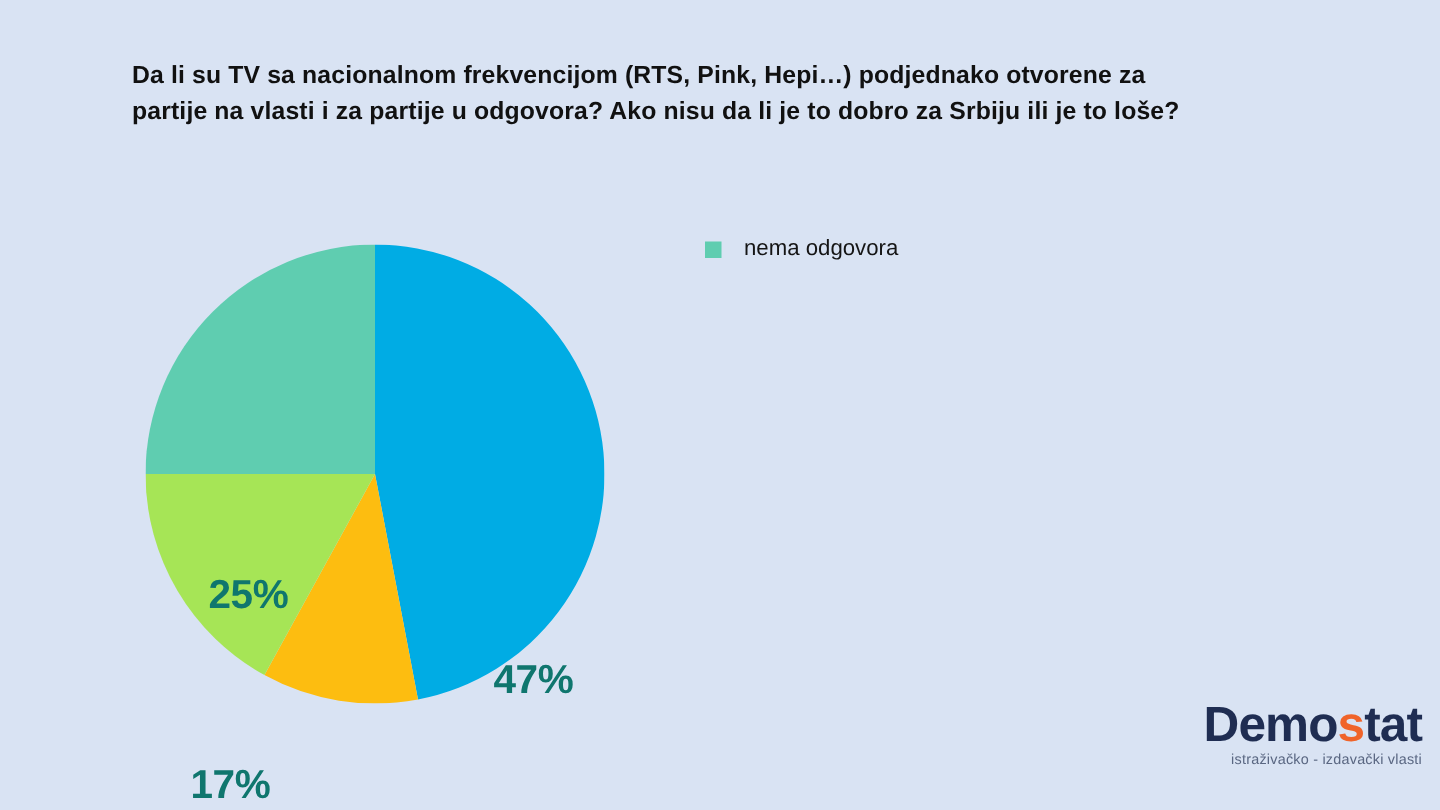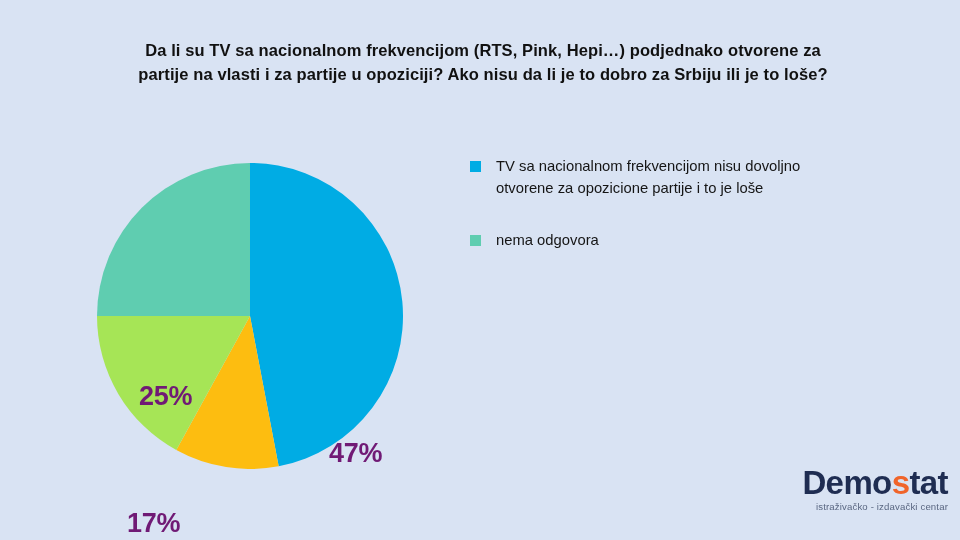--- a/index.html
+++ b/index.html
@@ -23,21 +23,20 @@
     height: 540px;
     background: #d9e3f3;
   }
 
   
   #chart-title {
     position: absolute;
     left: 88px;
     top: 38px;
     width: 790px;
-    text-align: center;
     font-size: 16.5px;
     font-weight: bold;
     line-height: 1.48;
     color: #111111;
     letter-spacing: 0.1px;
   }
   #chart-title .tline {
     display: block;
     white-space: nowrap;
   }
@@ -53,21 +52,21 @@
   #pie-svg {
     display: block;
     width: 306px;
     height: 306px;
   }
 
   .slice-label {
     position: absolute;
     font-size: 27px;
     font-weight: 600;
-    color: #701a75;
+    color: #0f766e;
     white-space: nowrap;
     letter-spacing: -0.3px;
   }
   #label-blue  { left: 232px; top: 275px; }
   #label-green { left: 30px;  top: 345px; text-align: center; }
   #label-teal  { left: 42px;  top: 218px; }
 
   
   #legend {
     position: absolute;
@@ -122,48 +121,43 @@
     white-space: nowrap;
   }
 </style>
 </head>
 <body>
 
 <div id="slide">
 
   <div id="chart-title">
     <span class="tline">Da li su TV sa nacionalnom  frekvencijom (RTS, Pink, Hepi…) podjednako  otvorene  za</span>
-    <span class="tline">partije  na vlasti i za partije  u opoziciji? Ako nisu da li je to dobro  za Srbiju ili je to loše?</span>
+    <span class="tline">partije  na vlasti i za partije  u odgovora? Ako nisu da li je to dobro  za Srbiju ili je to loše?</span>
   </div>
 
   <div id="pie-wrap">
     <svg id="pie-svg" viewBox="0 0 306 306">
       <g id="pie-slices">
           <path d="M 153 153 L 153.00 0.00 A 153 153 0 0 1 181.67 303.29 Z" fill="#00ace4"></path>
           <path d="M 153 153 L 181.67 303.29 A 153 153 0 0 1 79.29 287.07 Z" fill="#fdbd10"></path>
           <path d="M 153 153 L 79.29 287.07 A 153 153 0 0 1 0.00 153.00 Z" fill="#a6e556"></path>
           <path d="M 153 153 L 0.00 153.00 A 153 153 0 0 1 153.00 0.00 Z" fill="#5fcdb0"></path>
         </g>
     </svg>
     <span class="slice-label" id="label-blue">47%</span>
 
     <span class="slice-label" id="label-green">17%</span>
     <span class="slice-label" id="label-teal">25%</span>
   </div>
 
   <div id="legend">
     <div class="legend-item">
-      <span class="legend-swatch" style="background: rgb(0, 172, 228);"></span>
-      <span class="legend-text">TV sa nacionalnom frekvencijom nisu dovoljno
-otvorene za opozicione partije i to je loše</span>
-    </div>
-    <div class="legend-item">
       <span class="legend-swatch" style="background: rgb(95, 205, 176);"></span>
       <span class="legend-text">nema odgovora</span>
     </div>
   </div>
 
   <div id="logo">
     <div id="logo-word"><span>Demo</span><span class="accent">s</span><span>tat</span></div>
-    <div id="logo-tag">istraživačko - izdavački  centar</div>
+    <div id="logo-tag">istraživačko - izdavački  vlasti</div>
   </div>
 
 </div>
 
 </body></html>

